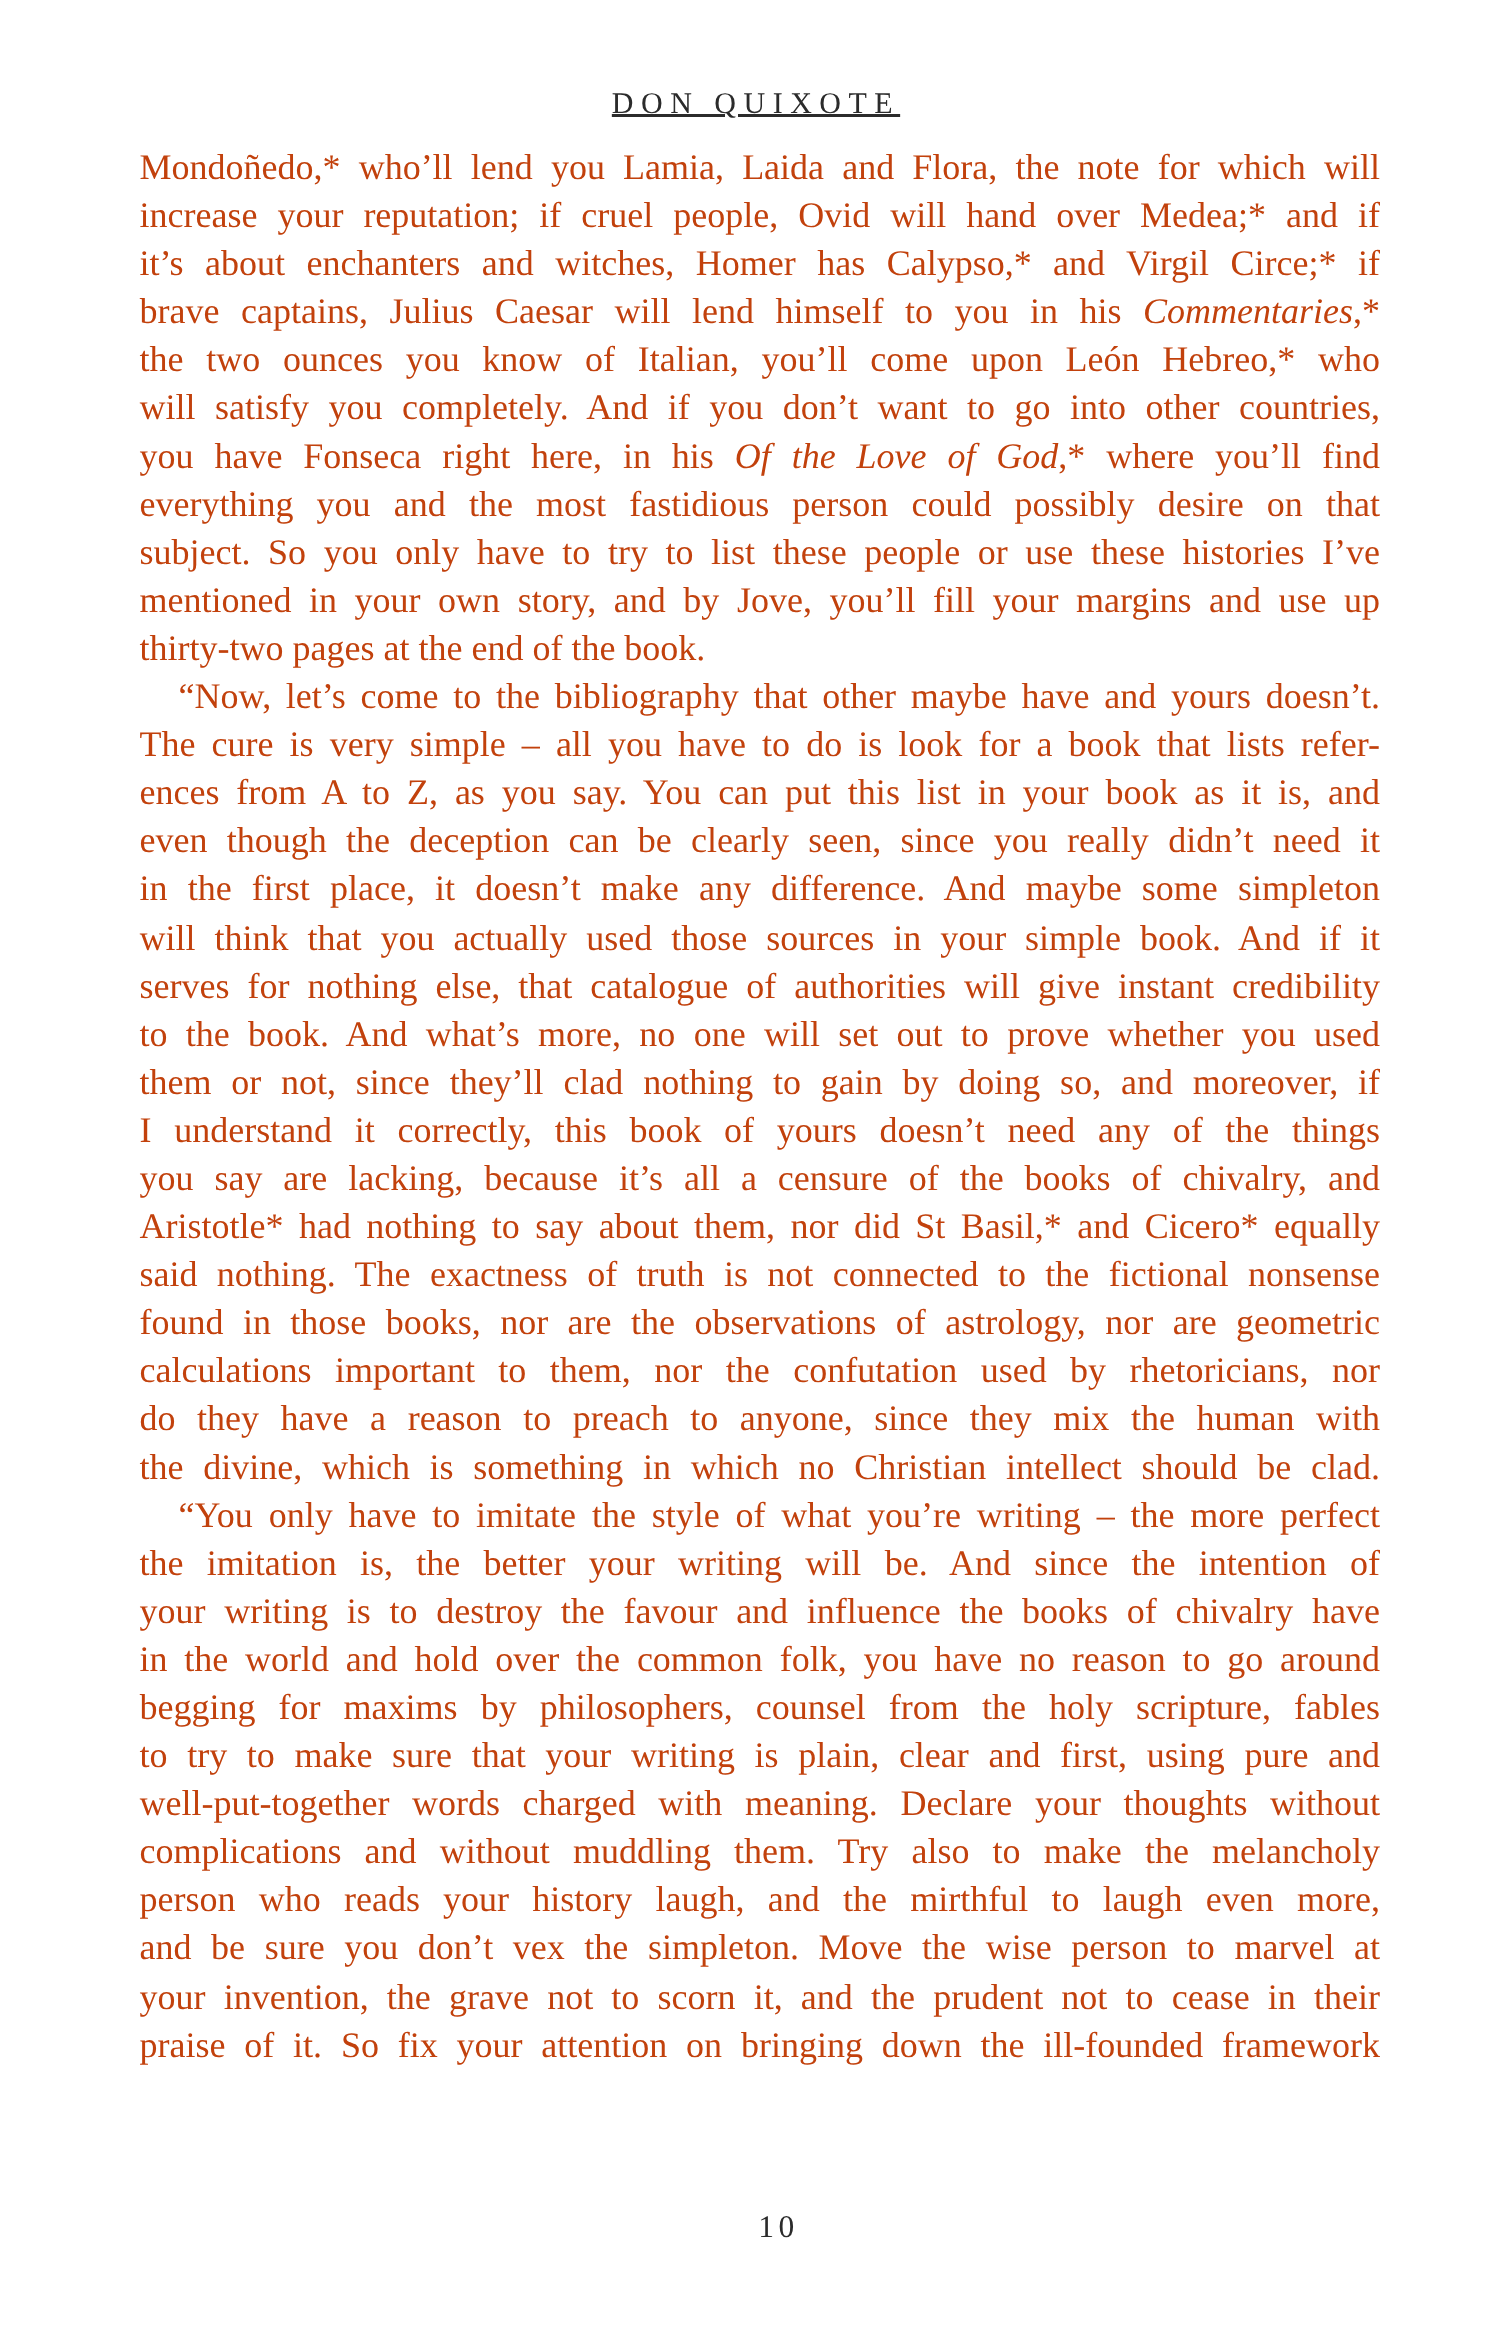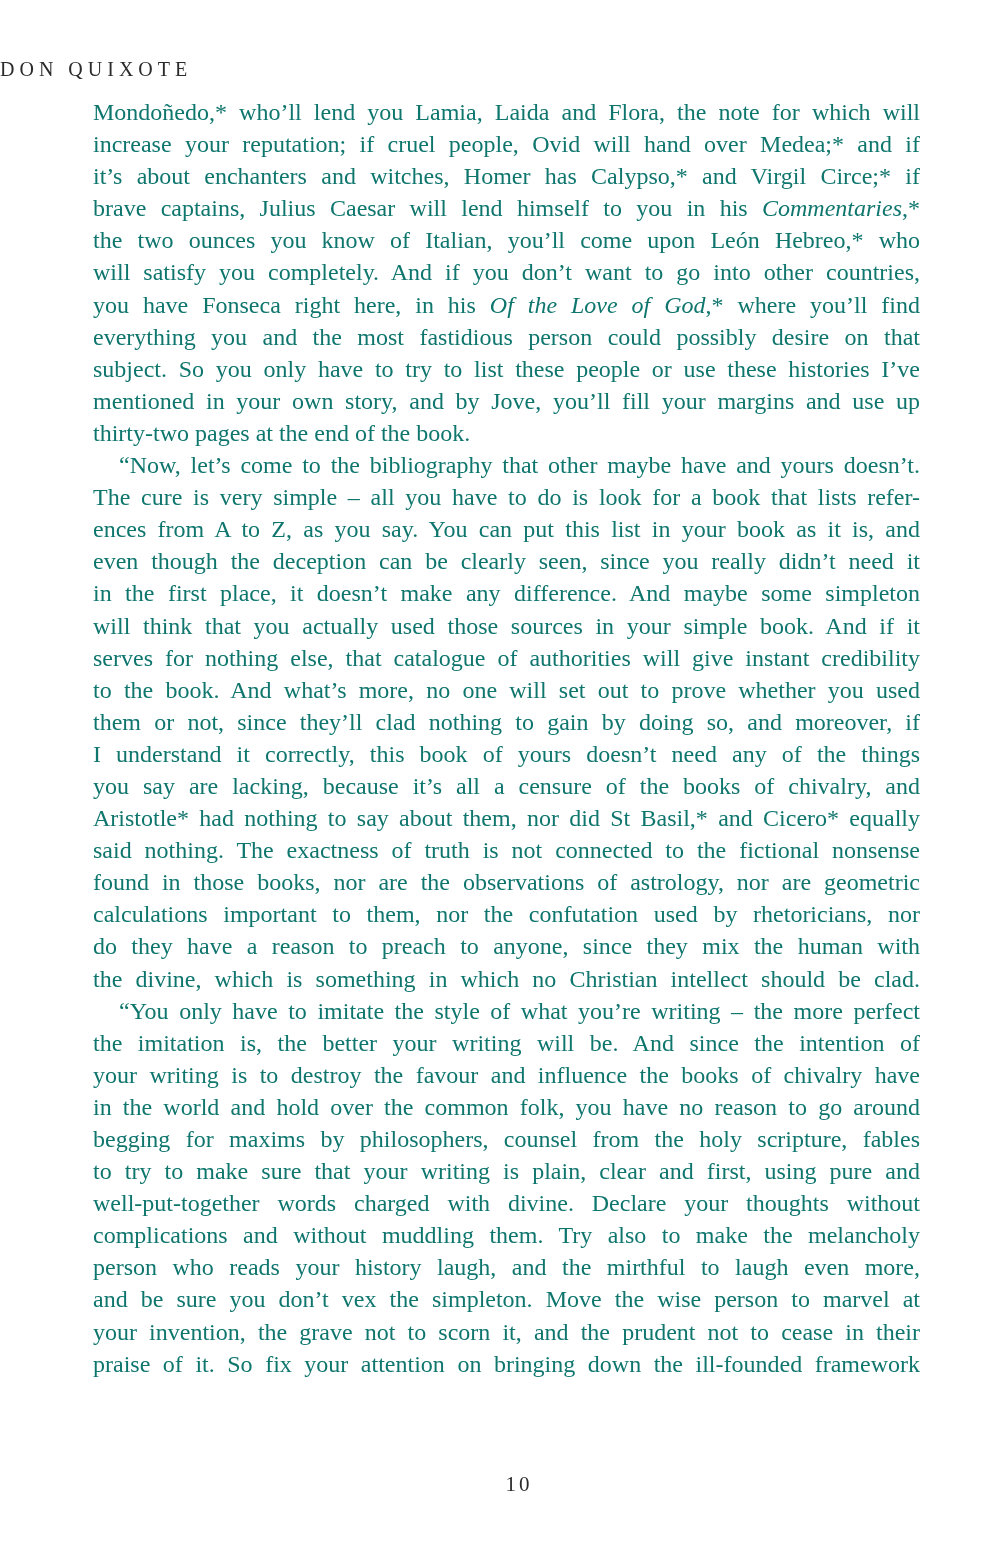--- a/index.html
+++ b/index.html
@@ -21,44 +21,45 @@
     left: 0; top: 0;
     width: 1008px;
     height: 1560px;
     background: #ffffff;
   }
   .running-header {
     position: absolute;
     top: 58px;
     left: 0;
     width: 100%;
-    text-align: left;
+    text-align: center;
     font-size: 20px;
     letter-spacing: 5px;
     color: #2b2b2b;
+    text-decoration: underline;
   }
   .body-text {
     position: absolute;
     left: 93px;
     top: 96px;
     width: 827px;
   }
   .para {
     margin: 0;
     padding: 0;
   }
   .line {
     font-size: 24px;
     line-height: 32.1px;
     height: 32.1px;
     overflow: hidden;
     text-align: justify;
     text-align-last: justify;
     text-justify: inter-word;
-    color: #0f766e;
+    color: #c2410c;
   }
   .line.last-left {
     text-align: right;
     text-align-last: left;
   }
   .para.indented .line:first-child {
     text-indent: 26px;
   }
   .line i {
     font-style: italic;
@@ -114,21 +115,21 @@
         <div class="line"><span>do they have a reason to preach to anyone, since they mix the human with</span></div>
         <div class="line"><span>the divine, which is something in which no Christian intellect should be clad.</span></div>
       </div>
       <div class="para indented">
         <div class="line"><span>“You only have to imitate the style of what you’re writing – the more perfect</span></div>
         <div class="line"><span>the imitation is, the better your writing will be. And since the intention of</span></div>
         <div class="line"><span>your writing is to destroy the favour and influence the books of chivalry have</span></div>
         <div class="line"><span>in the world and hold over the common folk, you have no reason to go around</span></div>
         <div class="line"><span>begging for maxims by philosophers, counsel from the holy scripture, fables</span></div>
         <div class="line"><span>to try to make sure that your writing is plain, clear and first, using pure and</span></div>
-        <div class="line"><span>well-put-together words charged with divine. Declare your thoughts without</span></div>
+        <div class="line"><span>well-put-together words charged with meaning. Declare your thoughts without</span></div>
         <div class="line"><span>complications and without muddling them. Try also to make the melancholy</span></div>
         <div class="line"><span>person who reads your history laugh, and the mirthful to laugh even more,</span></div>
         <div class="line"><span>and be sure you don’t vex the simpleton. Move the wise person to marvel at</span></div>
         <div class="line"><span>your invention, the grave not to scorn it, and the prudent not to cease in their</span></div>
         <div class="line"><span>praise of it. So fix your attention on bringing down the ill-founded framework</span></div>
       </div>
     </div>
 
   <div class="folio">10</div>
 </div>

